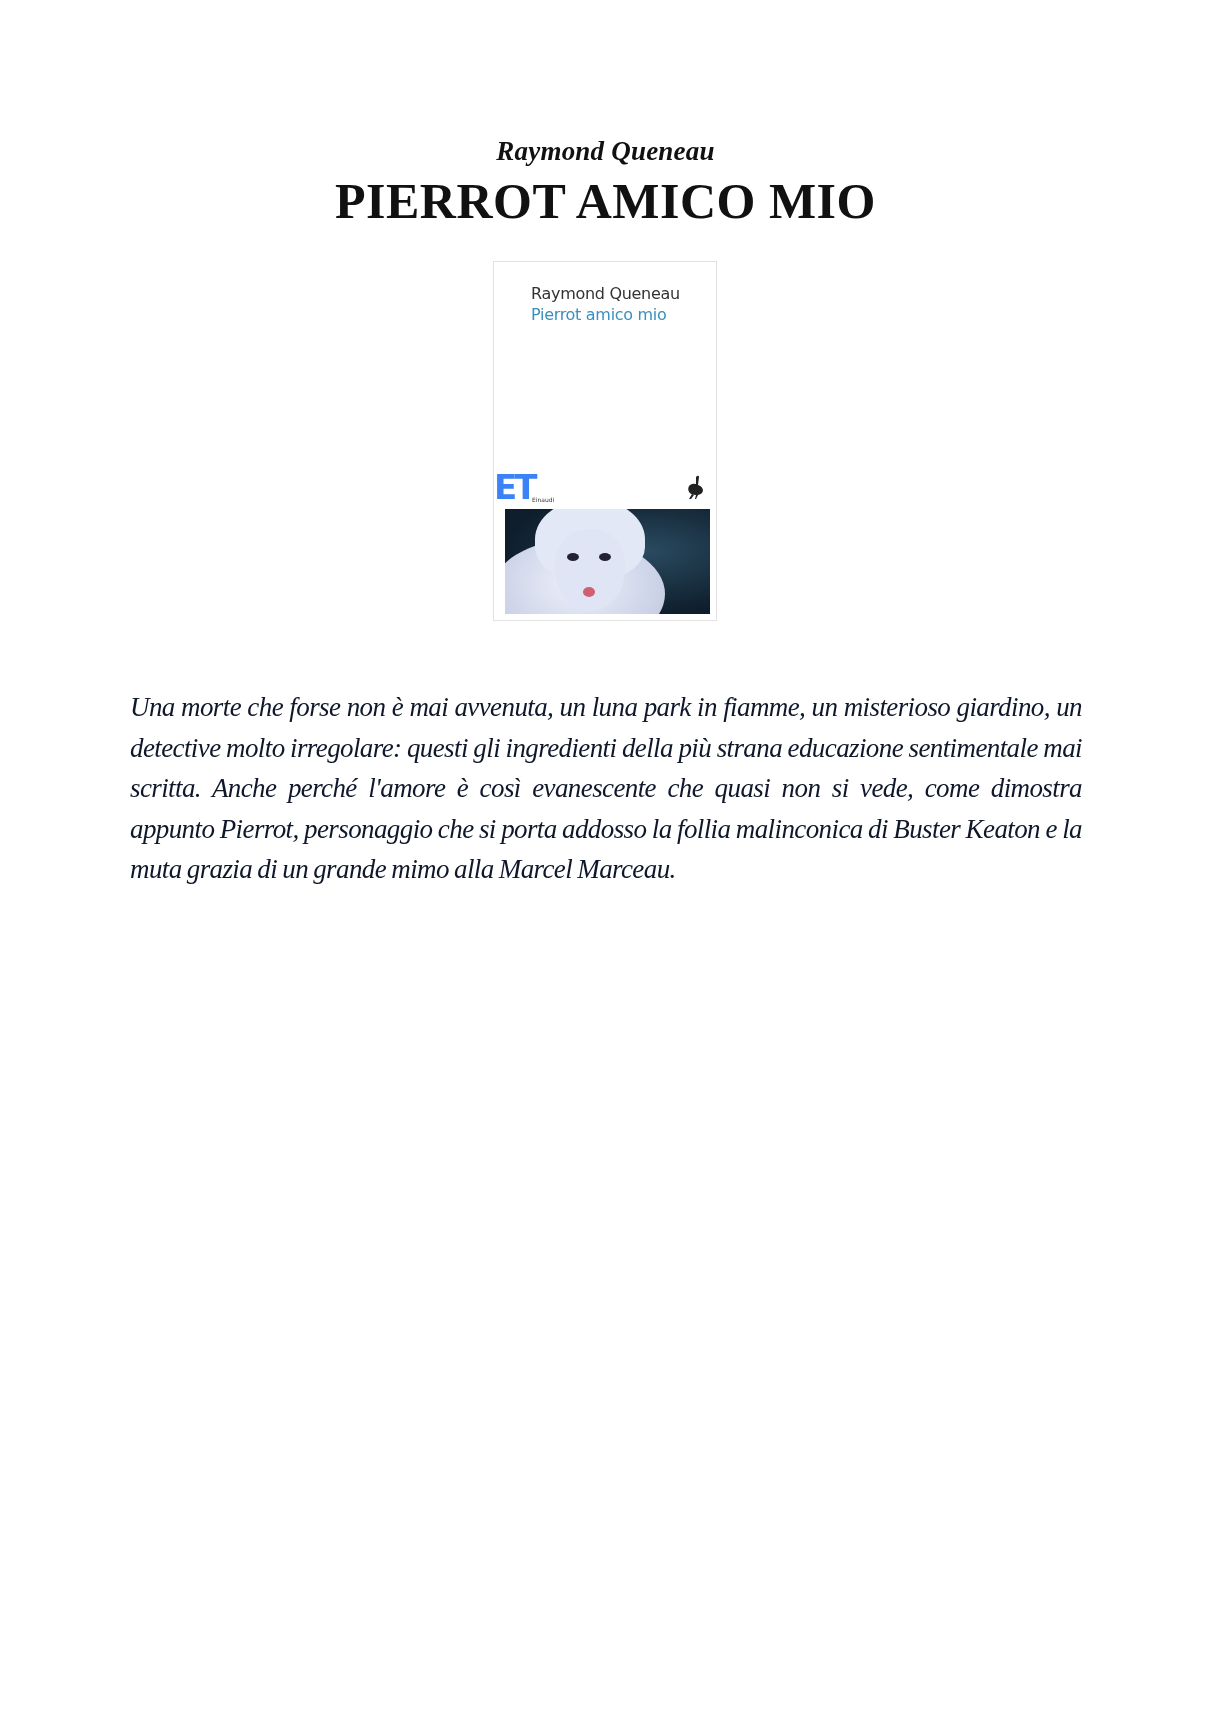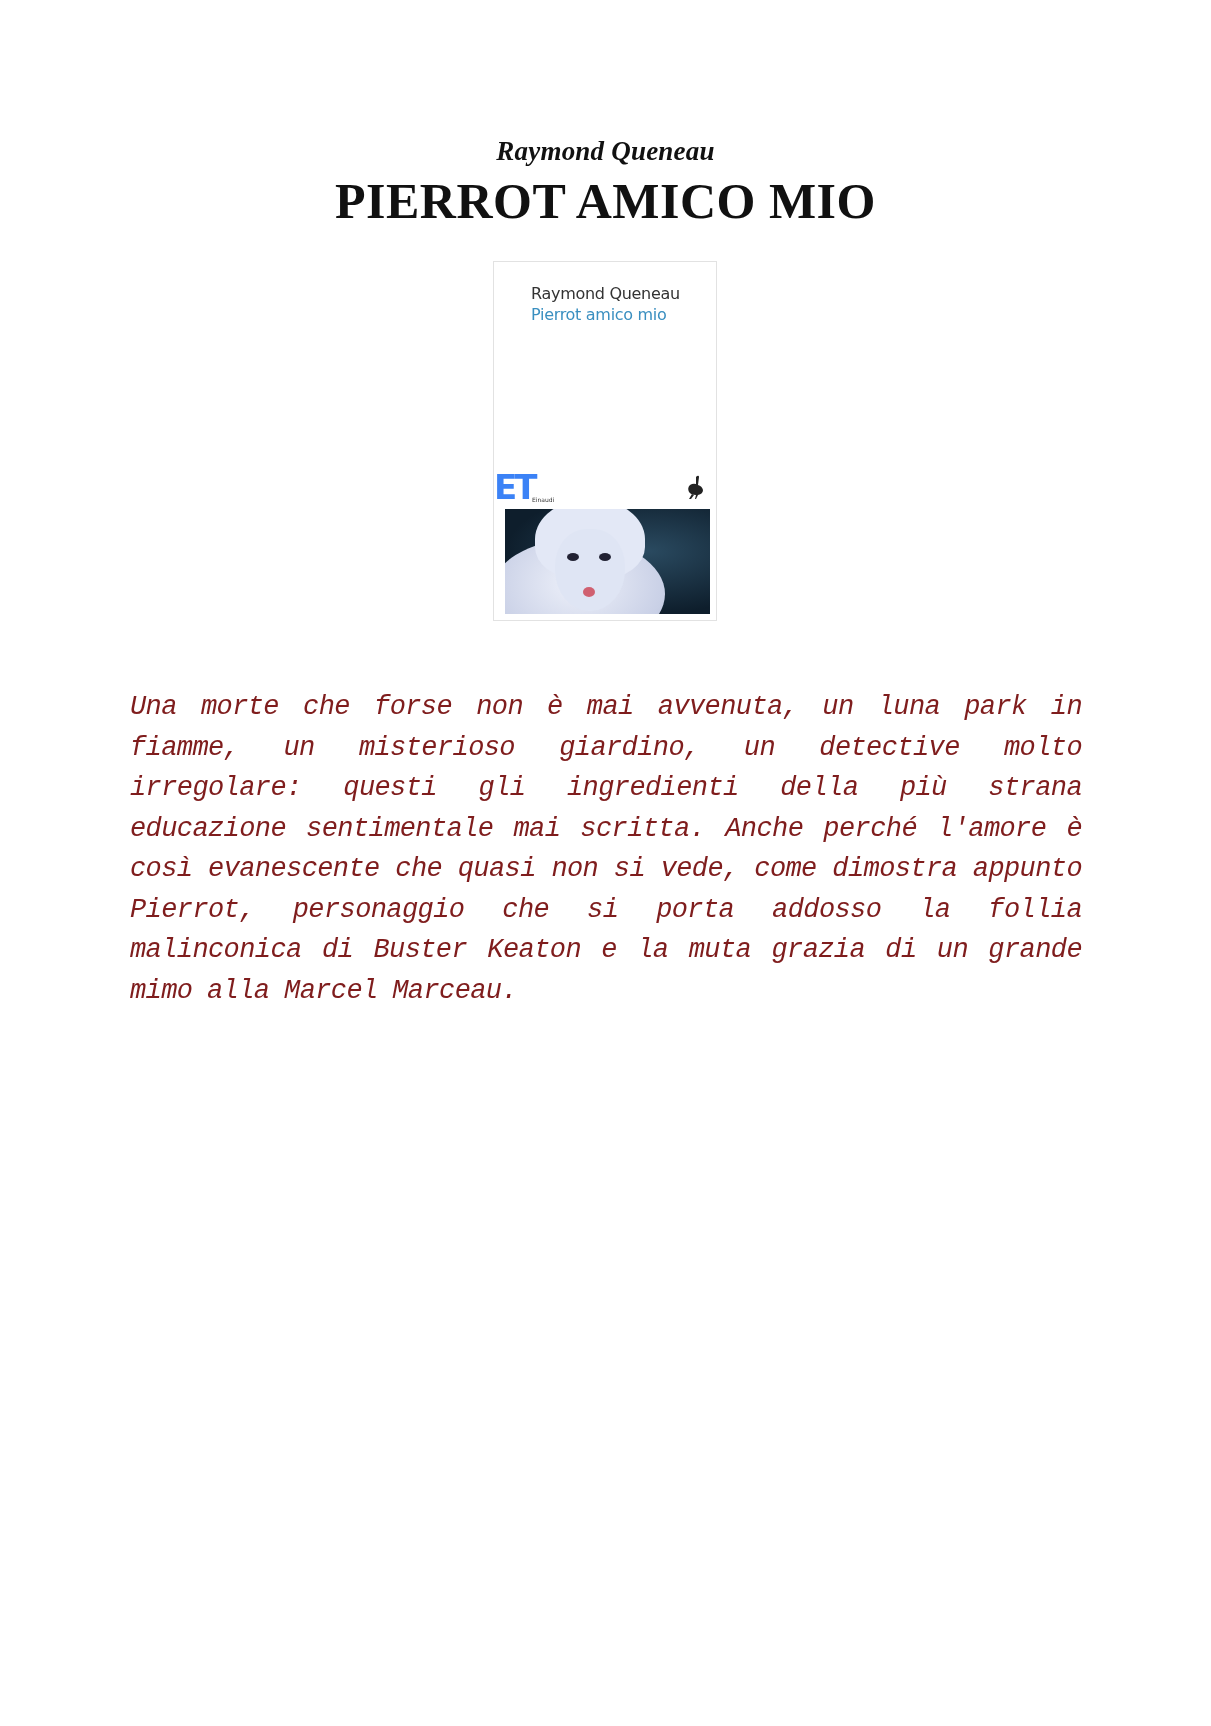--- a/index.html
+++ b/index.html
@@ -12,21 +12,21 @@
   .et-logo { position: absolute; left: 0; top: 210px; font-family: "DejaVu Sans", sans-serif; font-weight: bold; font-size: 34px; line-height: 30px; color: #3b82f6; letter-spacing: -3px; }
   .publisher { position: absolute; left: 38px; top: 234px; font-family: "DejaVu Sans", sans-serif; font-size: 6px; color: #333; }
   .ostrich { position: absolute; left: 190px; top: 212px; width: 22px; height: 26px; }
   .photo { position: absolute; left: 11px; top: 247px; width: 205px; height: 105px; background: radial-gradient(ellipse at 70% 40%, #2a4a60 0%, #0e1e2c 70%); overflow: hidden; }
   .ruff { position: absolute; left: -15px; top: 30px; width: 175px; height: 110px; border-radius: 50%; background: radial-gradient(ellipse at 50% 40%, #eef1fa 0%, #c9d0e6 70%, #aeb7d2 100%); }
   .hood { position: absolute; left: 30px; top: -10px; width: 110px; height: 80px; border-radius: 50% 50% 40% 40%; background: #e3e8f6; }
   .face { position: absolute; left: 50px; top: 20px; width: 70px; height: 82px; border-radius: 45% 45% 50% 50%; background: #dfe5f4; }
   .eye { position: absolute; top: 24px; width: 12px; height: 8px; border-radius: 50%; background: #223; }
   .eye.l { left: 12px; } .eye.r { left: 44px; }
   .mouth { position: absolute; left: 28px; top: 58px; width: 12px; height: 10px; border-radius: 50%; background: #d06070; }
-  .blurb { position: absolute; left: 130px; top: 660px; width: 952px; font-family: Liberation Mono, monospace; font-style: italic; font-size: 27px; line-height: 40.5px; text-align: justify; color: #7f1d1d; letter-spacing: -0.6px; word-spacing: -1px; }
+  .blurb { position: absolute; left: 130px; top: 660px; width: 952px; font-family: Liberation Serif, serif; font-style: italic; font-size: 27px; line-height: 40.5px; text-align: justify; color: #0f172a; letter-spacing: -0.6px; word-spacing: -1px; }
 </style>
 </head>
 <body>
 
 <div>
   <div class="author">Raymond Queneau</div>
   <div class="title">PIERROT AMICO MIO</div>
 
   <div class="cover">
     <div class="cover-author">Raymond Queneau</div>

